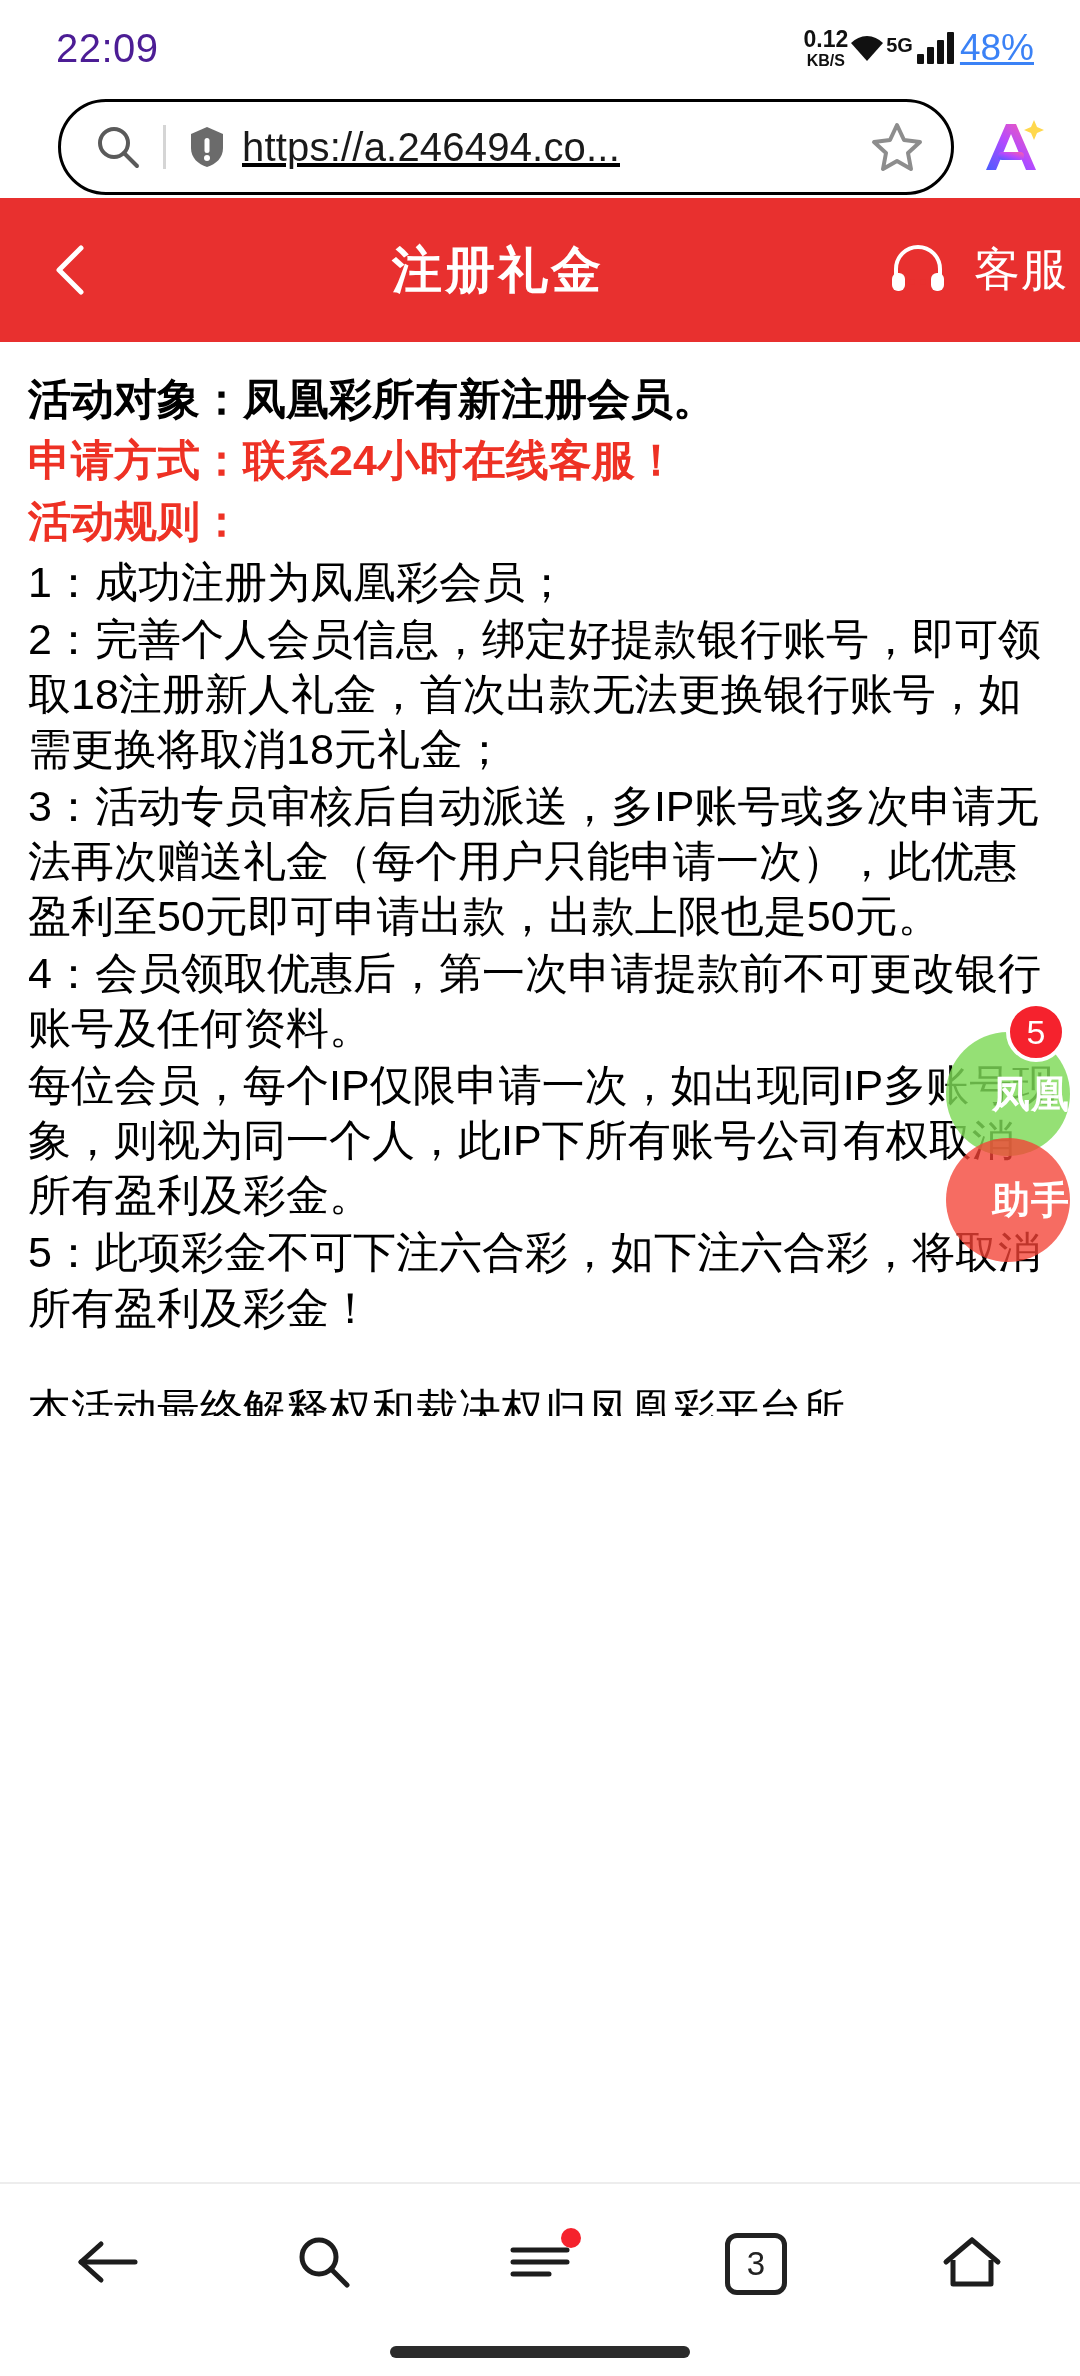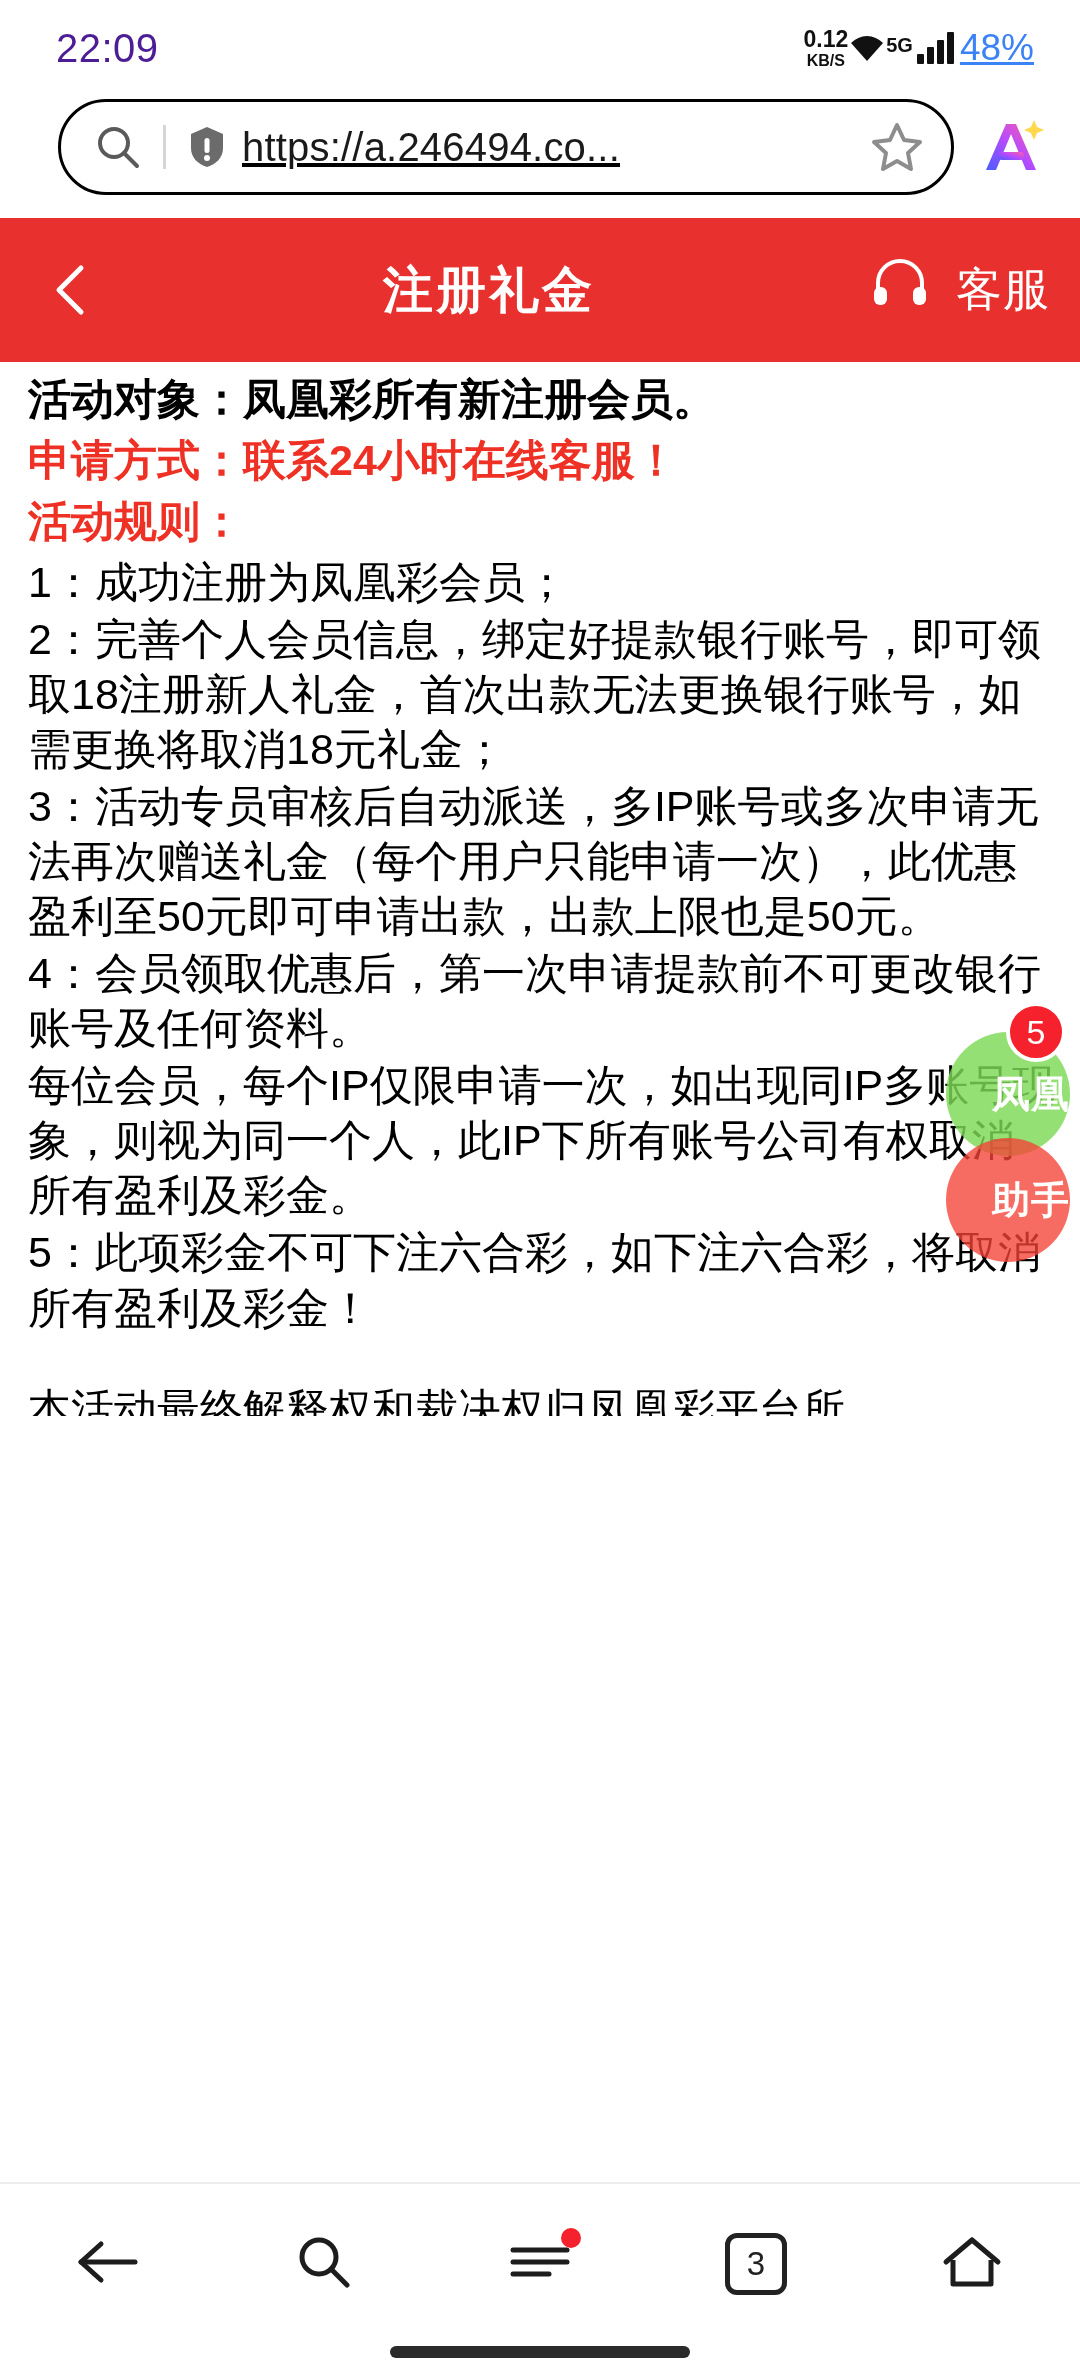--- a/index.html
+++ b/index.html
@@ -84,31 +84,30 @@
   }
   .om-star { width: 52px; height: 52px; flex: 0 0 auto; margin-left: 12px;}
   .ai-logo { width: 78px; height: 78px; margin-left: 18px; flex: 0 0 auto; }
 
   
   .page-header {
     position: absolute; top: 198px; left: 0;
     width: 1080px; height: 144px;
     background: #e8302f;
     display: flex; align-items: center;
-    padding: 0 30px 0 36px;
-    margin-top: 20px;
+    padding: 0 12px 0 36px;
   }
   .hdr-back { width: 70px; height: 70px; flex: 0 0 auto; display:flex; align-items:center; justify-content:center;}
   .hdr-title {
     flex: 1 1 auto; text-align: center;
     color: #fff; font-size: 50px; font-weight: 700;
     letter-spacing: 3px;
   }
   .hdr-service {
-    display: flex; align-items: flex-start; gap: 28px;
+    display: flex; align-items: flex-end; gap: 28px;
     flex: 0 0 auto; color: #fff;
   }
   .hdr-service .svc-label { font-size: 46px; font-weight: 500; letter-spacing: 1px;}
 
   
   .content {
     position: absolute; top: 342px; left: 0;
     width: 1080px; height: 1840px;
     padding: 30px 24px 0 28px;
     overflow: hidden;

